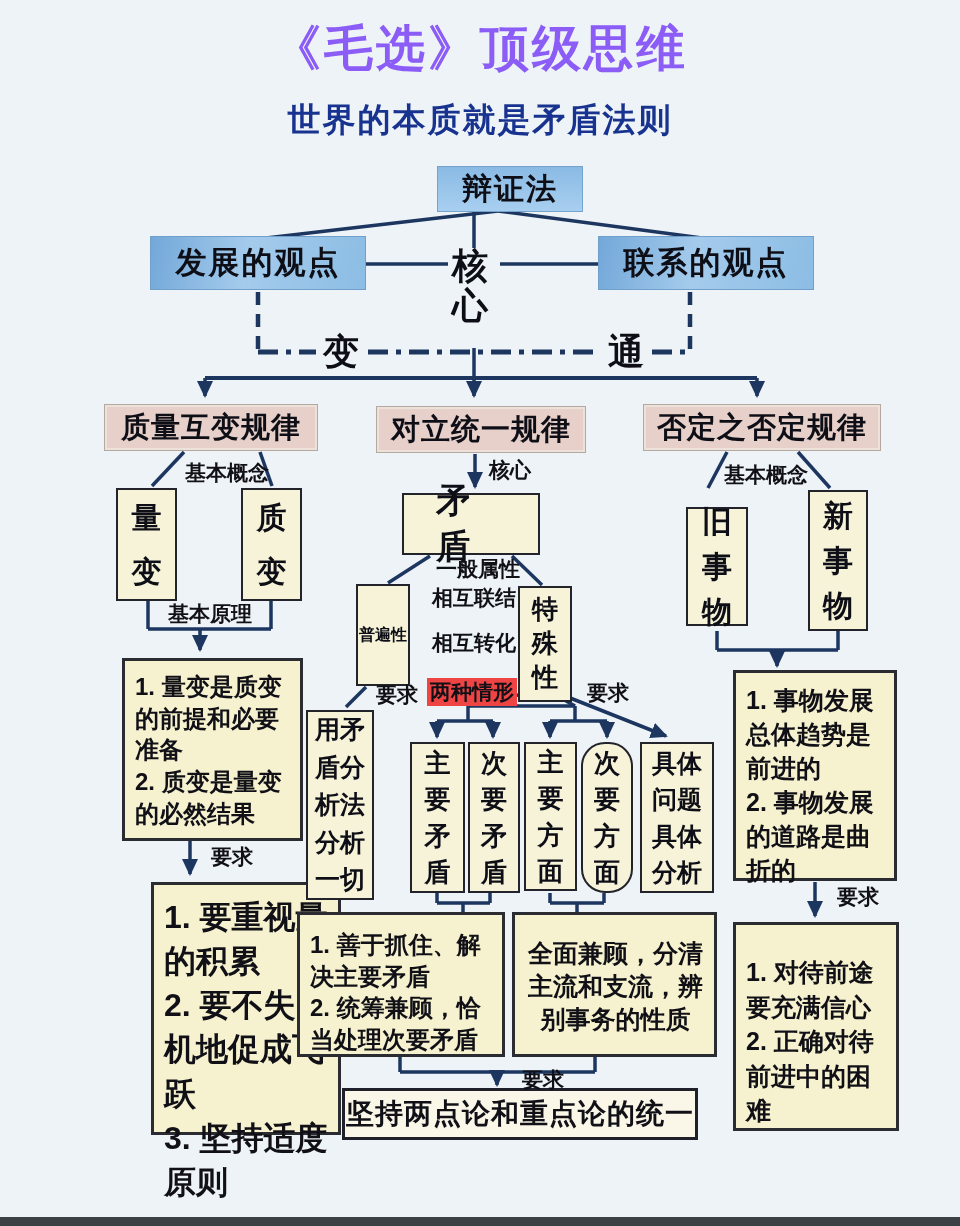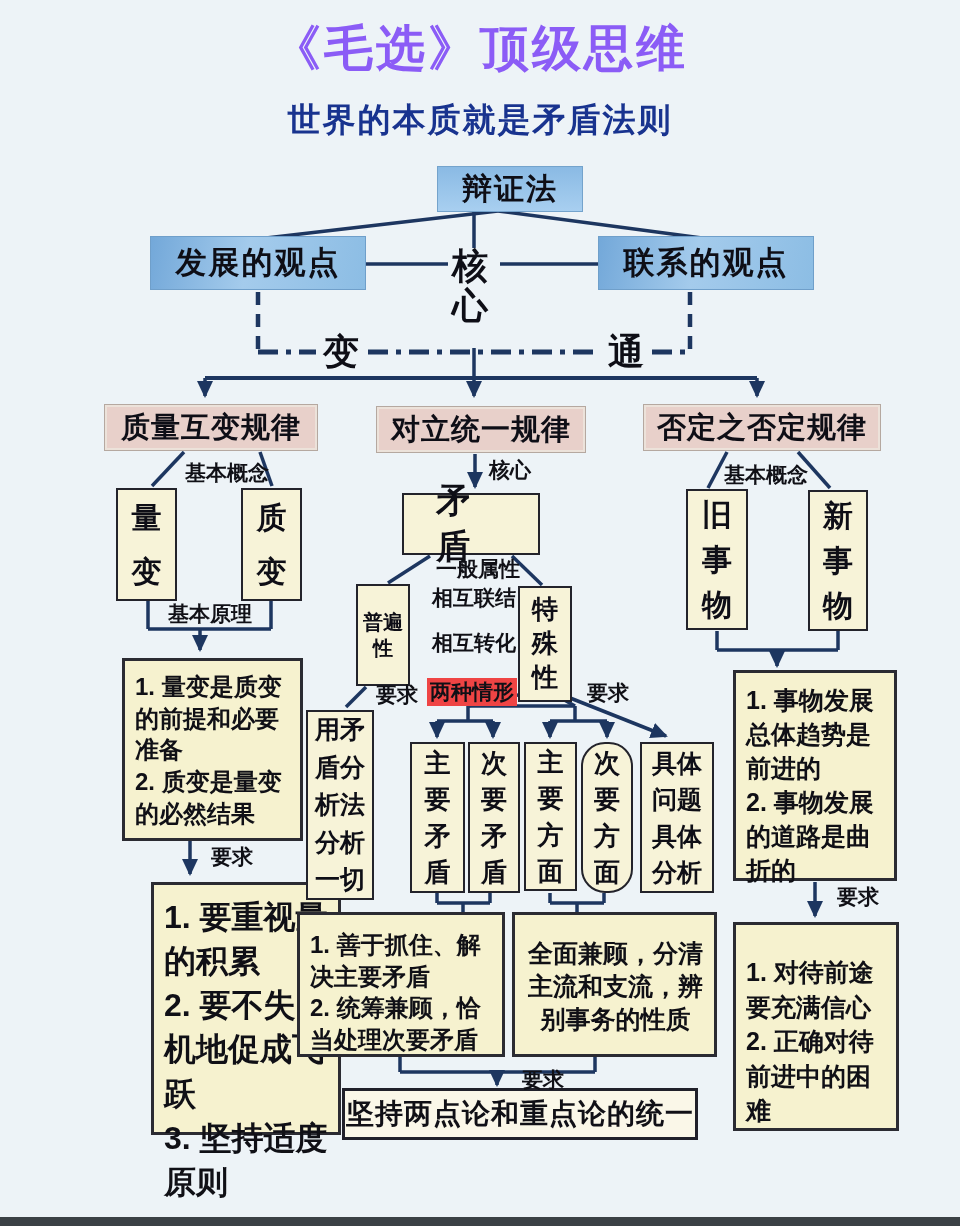--- a/index.html
+++ b/index.html
@@ -134,39 +134,39 @@
   <div class="abs lbl" style="left:232px;top:857px;">要求</div>
   <div class="content-box" style="left:104px;top:882px;width:190px;height:253px;font-size:32px;line-height:1.38;margin-left:47px;">1. 要重视量的积累
 2. 要不失时机地促成飞跃
 3. 坚持适度原则</div>
 
   <div class="abs lbl" style="left:510px;top:470px;">核心</div>
   <div class="abs node node-cream maodun" style="left:402px;top:493px;width:138px;height:62px;">矛盾</div>
   <div class="abs lbl" style="left:478px;top:569px;">一般属性</div>
   <div class="abs lbl" style="left:474px;top:598px;">相互联结</div>
   <div class="abs lbl" style="left:474px;top:643px;">相互转化</div>
-  <div class="abs node-cream vtext" style="left:356px;top:584px;width:54px;height:102px;font-size:20px;line-height:1.3;">普遍性</div>
+  <div class="abs node-cream vtext" style="left:356px;top:584px;width:54px;height:102px;font-size:16px;line-height:1.3;">普遍性</div>
   <div class="abs node-cream vtext" style="left:518px;top:586px;width:54px;height:116px;font-size:26px;line-height:1.3;">特殊性</div>
   <div class="abs lbl" style="left:397px;top:695px;">要求</div>
   <div class="abs lbl mask" style="left:472px;top:692px;">两种情形</div>
   <div class="abs lbl" style="left:608px;top:693px;">要求</div>
   <div class="abs node-cream vtext" style="left:306px;top:710px;width:68px;height:190px;font-size:25px;line-height:1.5;">用矛盾分析法分析一切</div>
   <div class="abs node-cream vtext" style="left:410px;top:742px;width:55px;height:151px;font-size:26px;line-height:1.4;">主要矛盾</div>
   <div class="abs node-cream vtext" style="left:468px;top:742px;width:52px;height:151px;font-size:26px;line-height:1.4;">次要矛盾</div>
   <div class="abs node-cream vtext" style="left:524px;top:742px;width:53px;height:149px;font-size:26px;line-height:1.4;">主要方面</div>
   <div class="abs node-cream vtext" style="left:581px;top:742px;width:52px;height:151px;font-size:26px;line-height:1.4;border-radius:24px;">次要方面</div>
   <div class="abs node-cream vtext" style="left:640px;top:742px;width:74px;height:151px;font-size:25px;line-height:1.45;">具体问题具体分析</div>
   <div class="content-box" style="left:297px;top:912px;width:208px;height:145px;padding-top:14px;">1. 善于抓住、解决主要矛盾
 2. 统筹兼顾，恰当处理次要矛盾</div>
   <div class="content-box" style="left:512px;top:912px;width:205px;height:145px;font-size:25px;display:flex;align-items:center;text-align:center;">全面兼顾，分清主流和支流，辨别事务的性质</div>
   <div class="abs lbl" style="left:543px;top:1080px;">要求</div>
   <div class="abs conclusion" style="left:342px;top:1088px;width:356px;height:52px;">坚持两点论和重点论的统一</div>
 
   <div class="abs lbl" style="left:766px;top:475px;">基本概念</div>
-  <div class="abs node-cream vtext" style="left:686px;top:489px;width:62px;height:141px;font-size:30px;line-height:1.5;">旧事物</div>
+  <div class="abs node-cream vtext" style="left:686px;top:507px;width:62px;height:119px;font-size:30px;line-height:1.5;">旧事物</div>
   <div class="abs node-cream vtext" style="left:808px;top:490px;width:60px;height:141px;font-size:30px;line-height:1.5;">新事物</div>
   <div class="content-box" style="left:733px;top:670px;width:164px;height:211px;font-size:25px;line-height:1.36;">1. 事物发展总体趋势是前进的
 2. 事物发展的道路是曲折的</div>
   <div class="abs lbl" style="left:858px;top:897px;">要求</div>
   <div class="content-box" style="left:733px;top:922px;width:166px;height:209px;font-size:25px;line-height:1.38;padding-top:30px;">1. 对待前途要充满信心
 2. 正确对待前进中的困难</div>
 
   <div class="abs bottom-bar" style="left:0;top:1217px;width:960px;height:9px;"></div>
 </div>
 

